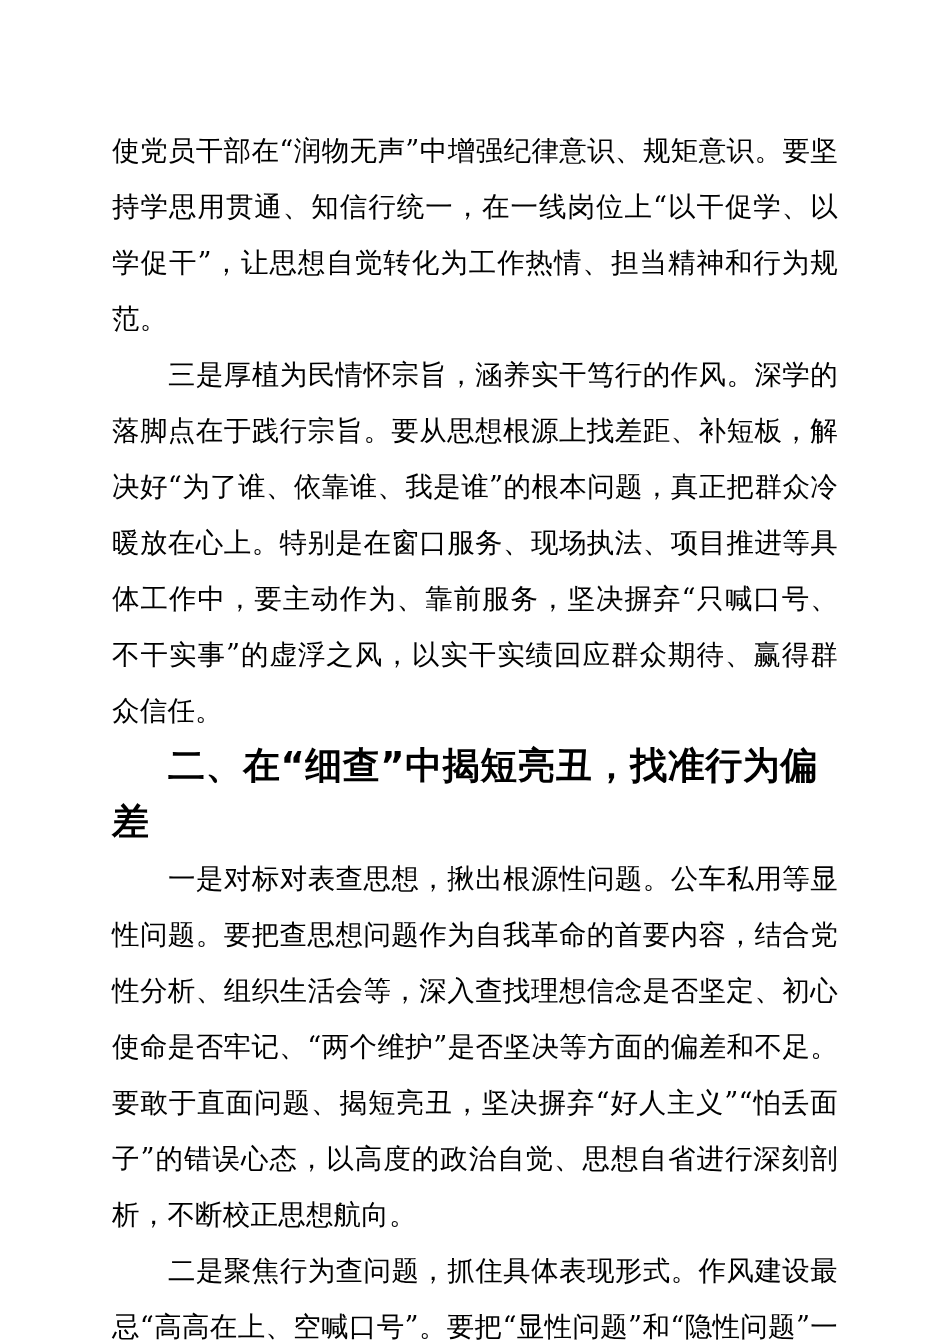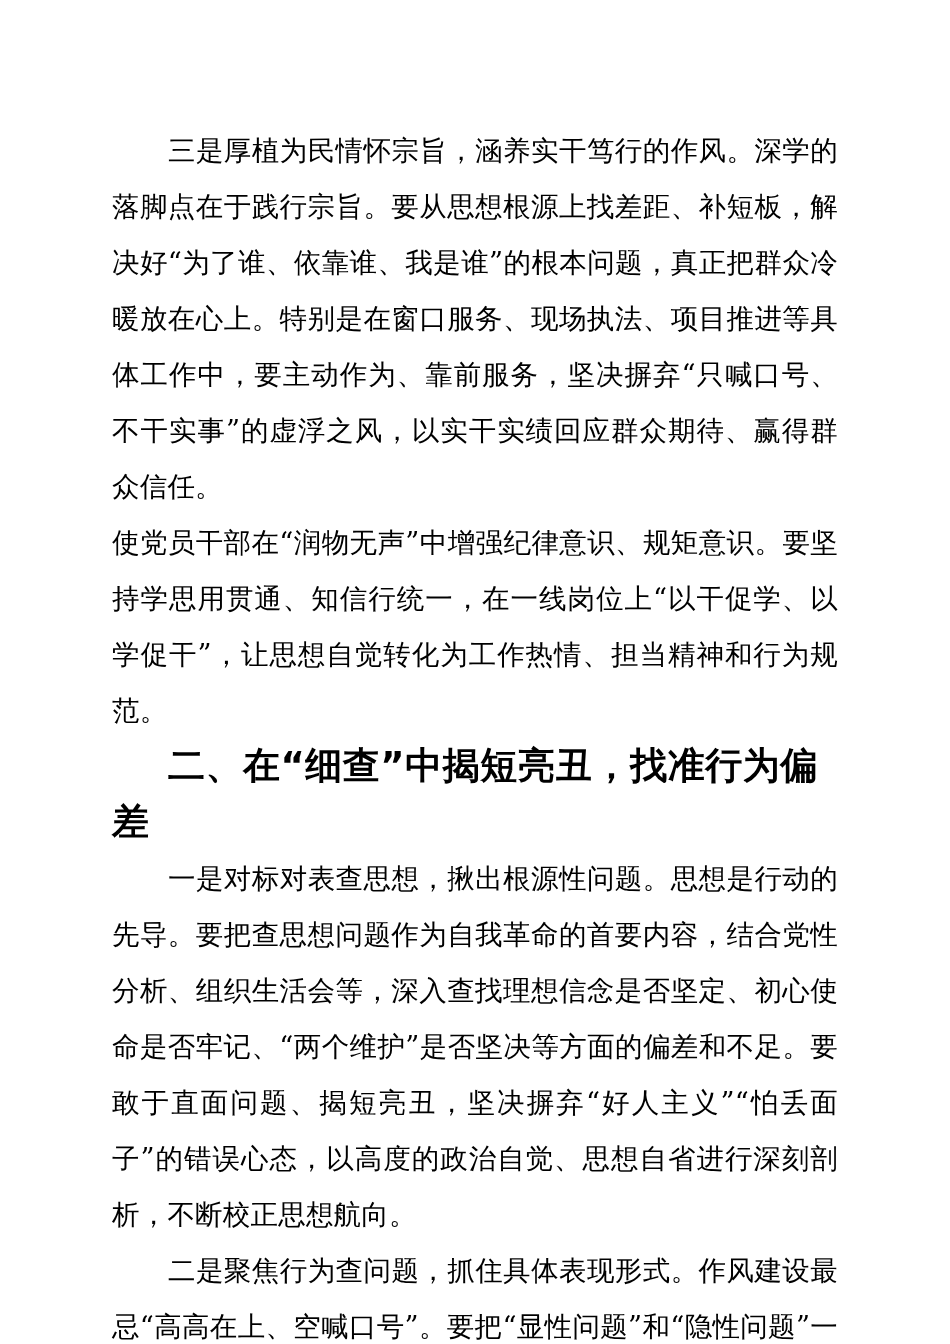--- a/index.html
+++ b/index.html
@@ -44,19 +44,19 @@
     text-indent: 56px;
     letter-spacing: 0.5px;
     font-family: "DejaVu Sans", "Liberation Sans", sans-serif;
   }
 </style>
 </head>
 <body>
 
 <div class="page">
   <div class="doc-body">
+    <p class="para">使党员干部在“润物无声”中增强纪律意识、规矩意识。要坚持学思用贯通、知信行统一，在一线岗位上“以干促学、以学促干”，让思想自觉转化为工作热情、担当精神和行为规范。</p>
     <p class="para indent">三是厚植为民情怀宗旨，涵养实干笃行的作风。深学的落脚点在于践行宗旨。要从思想根源上找差距、补短板，解决好“为了谁、依靠谁、我是谁”的根本问题，真正把群众冷暖放在心上。特别是在窗口服务、现场执法、项目推进等具体工作中，要主动作为、靠前服务，坚决摒弃“只喊口号、不干实事”的虚浮之风，以实干实绩回应群众期待、赢得群众信任。</p>
-    <p class="para">使党员干部在“润物无声”中增强纪律意识、规矩意识。要坚持学思用贯通、知信行统一，在一线岗位上“以干促学、以学促干”，让思想自觉转化为工作热情、担当精神和行为规范。</p>
     <p class="heading">二、在“细查”中揭短亮丑，找准行为偏差</p>
-    <p class="para indent">一是对标对表查思想，揪出根源性问题。思想是行动的先导。要把查思想问题作为自我革命的首要内容，结合党性分析、组织生活会等，深入查找理想信念是否坚定、初心使命是否牢记、“两个维护”是否坚决等方面的偏差和不足。要敢于直面问题、揭短亮丑，坚决摒弃“好人主义”“怕丢面子”的错误心态，以高度的政治自觉、思想自省进行深刻剖析，不断校正思想航向。</p>
+    <p class="para indent">一是对标对表查思想，揪出根源性问题。公车私用等显性问题。要把查思想问题作为自我革命的首要内容，结合党性分析、组织生活会等，深入查找理想信念是否坚定、初心使命是否牢记、“两个维护”是否坚决等方面的偏差和不足。要敢于直面问题、揭短亮丑，坚决摒弃“好人主义”“怕丢面子”的错误心态，以高度的政治自觉、思想自省进行深刻剖析，不断校正思想航向。</p>
     <p class="para indent">二是聚焦行为查问题，抓住具体表现形式。作风建设最忌“高高在上、空喊口号”。要把“显性问题”和“隐性问题”一起查，既盯住违规吃喝、公车私用等显性问题，也不放过“文山会海”“表格填报”“材料造景”等隐形变异。对照中央八项规定精神，认真查摆是否存在“庸懒散拖”“推诿扯皮”“坐等指令”等工作作风顽疾，是否在落实决策部署上打</p>
   </div>
 </div>
 
 </body></html>

